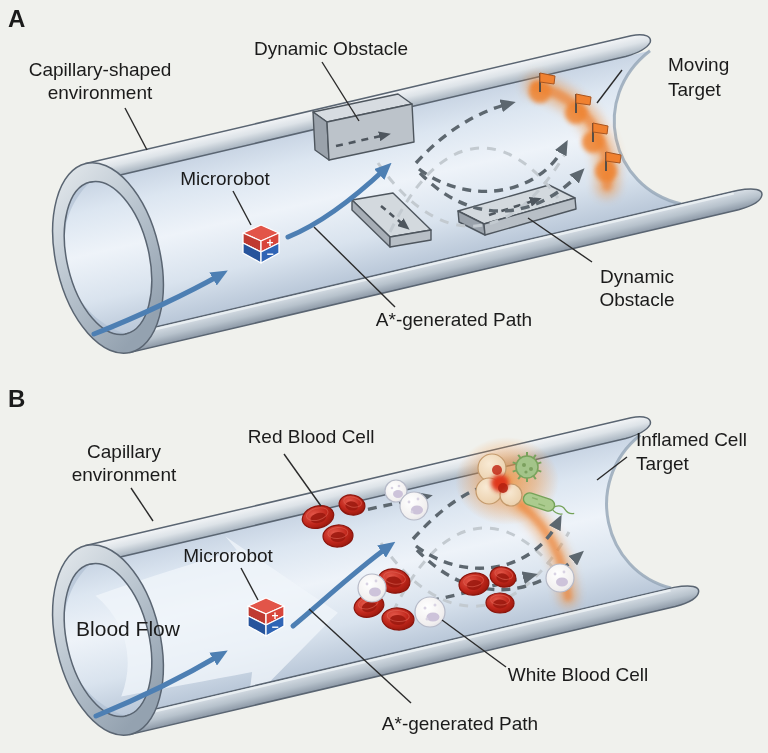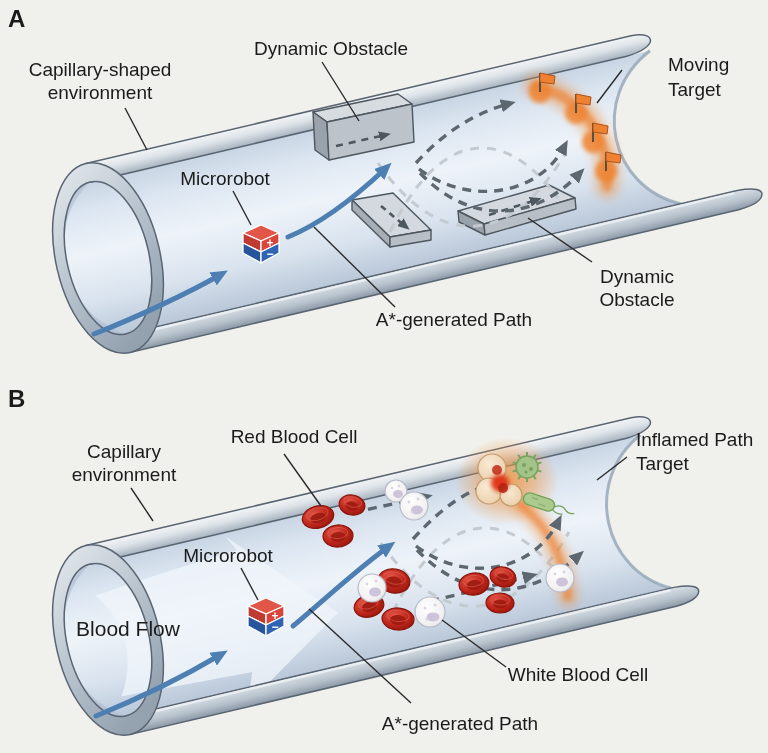--- a/index.html
+++ b/index.html
@@ -352,20 +352,20 @@
   <div class="lbl" style="left:331px;top:37px">Dynamic Obstacle</div>
   <div class="lbl" style="left:225px;top:167px">Microrobot</div>
   <div class="lbl left" style="left:668px;top:52px;line-height:25px">Moving
 Target</div>
   <div class="lbl" style="left:637px;top:265px">Dynamic Obstacle</div>
   <div class="lbl" style="left:454px;top:308px">A*-generated Path</div>
 
   <div class="lbl letter" style="left:8px;top:386px">B</div>
   <div class="lbl" style="left:124px;top:440px">Capillary
 environment</div>
-  <div class="lbl" style="left:294px;top:425px">Red Blood Cell</div>
+  <div class="lbl" style="left:311px;top:425px">Red Blood Cell</div>
   <div class="lbl" style="left:228px;top:544px">Microrobot</div>
-  <div class="lbl left" style="left:636px;top:428px;line-height:24px">Inflamed Path
+  <div class="lbl left" style="left:636px;top:428px;line-height:24px">Inflamed Cell
 Target</div>
   <div class="lbl" style="left:578px;top:663px">White Blood Cell</div>
   <div class="lbl flow" style="left:128px;top:617px">Blood Flow</div>
   <div class="lbl" style="left:460px;top:712px">A*-generated Path</div>
 </div>
 
 </body></html>

